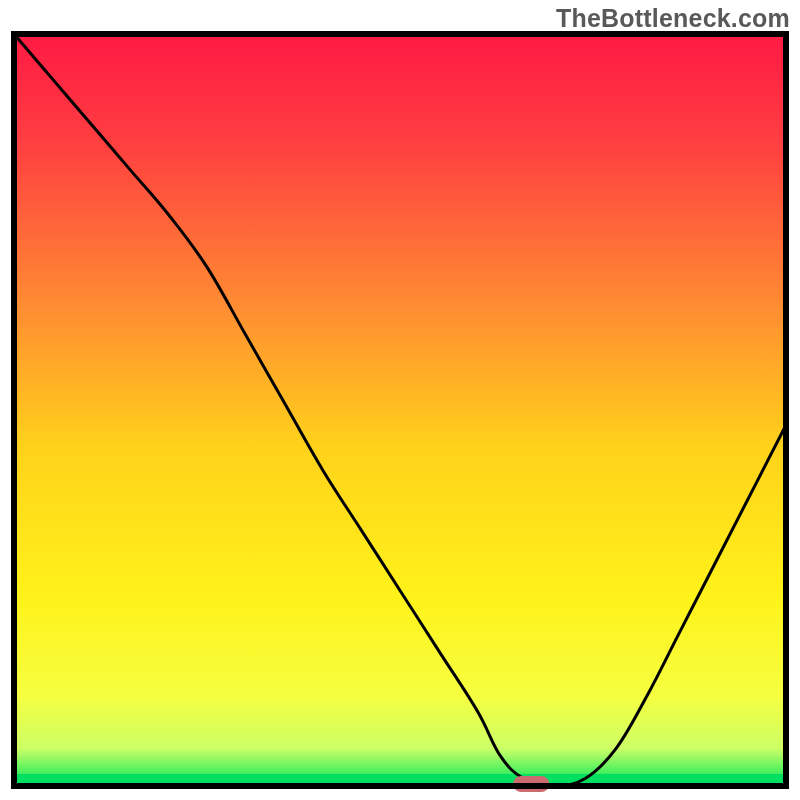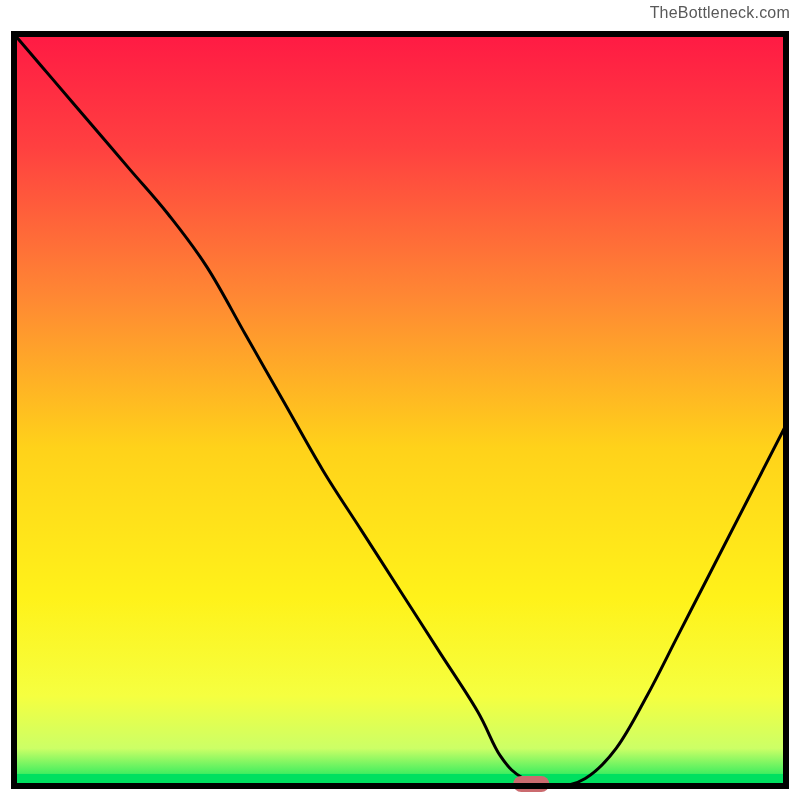--- a/index.html
+++ b/index.html
@@ -13,22 +13,22 @@
   .container {
     position: relative;
     width: 800px;
     height: 800px;
   }
   .watermark {
     position: absolute;
     top: 4px;
     right: 10px;
     color: #595959;
-    font-size: 16px;
-    font-weight: 400;
+    font-size: 25px;
+    font-weight: 700;
     letter-spacing: 0.2px;
     z-index: 10;
   }
   svg.chart {
     position: absolute;
     top: 0;
     left: 0;
   }
 </style>
 </head>

